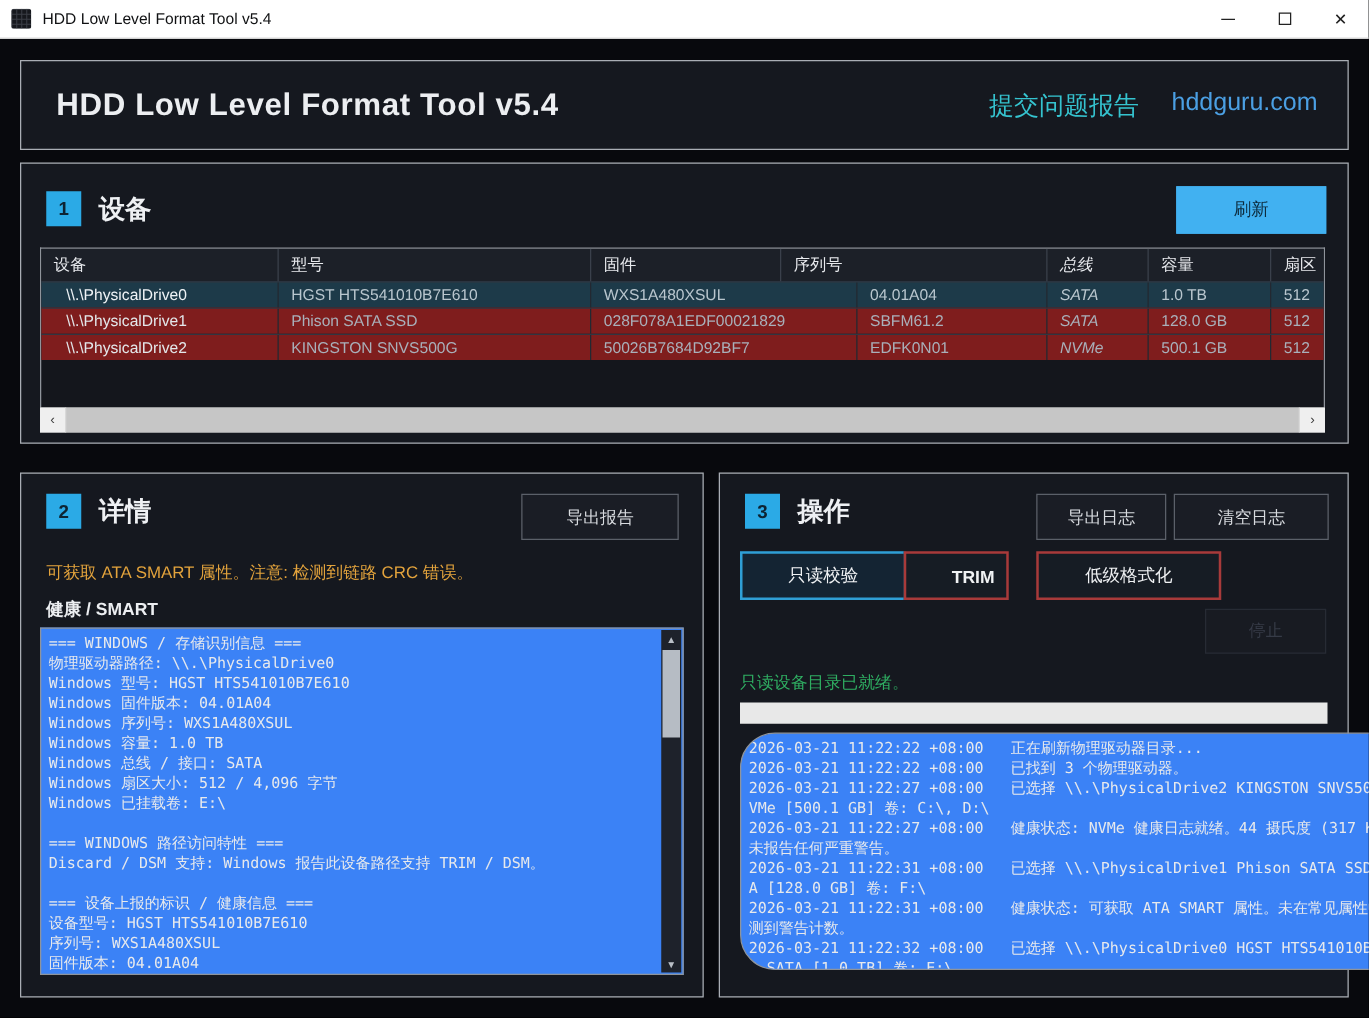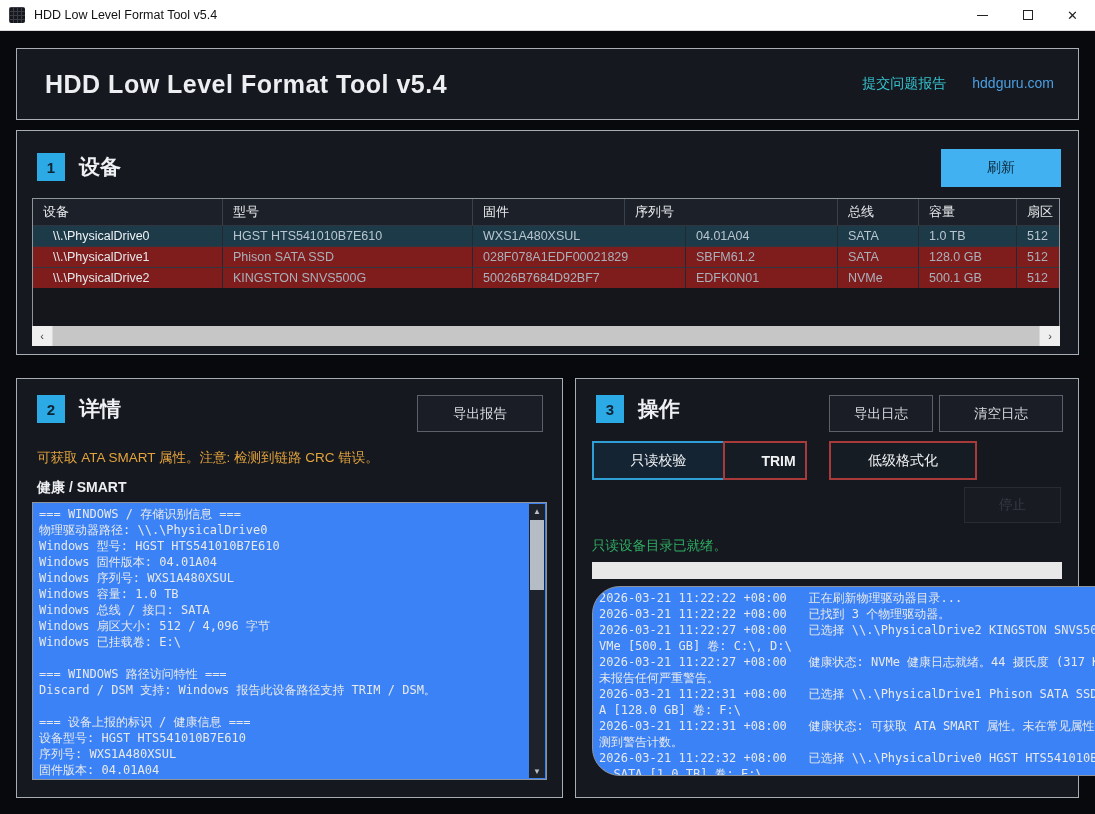--- a/index.html
+++ b/index.html
@@ -18,21 +18,21 @@
   .glyph-min { width:11px; height:1px; background:#222; display:block; }
   .glyph-max { width:10px; height:10px; border:1px solid #222; display:block; }
   .glyph-close { font-size:13px; line-height:1; }
 
   
   .panel { position:absolute; background:#15181f; border:1px solid #a9adb4; }
 
   
   .hdr { left:16px; top:48px; width:1063px; height:72px; display:flex; align-items:center; }
   .hdr-title { margin-left:28px; font-size:25px; font-weight:bold; color:#eceef1; letter-spacing:.5px; }
-  .hdr-links { margin-left:auto; margin-right:24px; display:flex; gap:26px; font-size:14px; }
+  .hdr-links { margin-left:auto; margin-right:24px; display:flex; gap:26px; font-size:20px; }
   .link-report { color:#35c3cf; cursor:pointer; }
   .link-site { color:#4b9fe3; cursor:pointer; }
 
   
   .badge { position:absolute; width:28px; height:28px; background:#2baae6; color:#0d2433; font-size:15px; font-weight:bold; display:flex; align-items:center; justify-content:center; }
   .sec-title { position:absolute; font-size:21px; font-weight:bold; color:#eef0f3; }
 
   
   .devices { left:16px; top:130px; width:1063px; height:225px; }
   .btn-refresh { position:absolute; left:924px; top:18px; width:120px; height:38px; background:#41b1f1; color:#0d2b3d; border:1px solid #41b1f1; font-size:14px; display:flex; align-items:center; justify-content:center; cursor:pointer; }
@@ -41,21 +41,21 @@
   .trow { display:flex; width:100%; }
   .thead { height:26px; background:#1c2028; }
   .thead .cell { color:#e8eaee; font-size:13px; border-right:1px solid #3a404b; display:flex; align-items:center; }
   .tbody-row { height:21px; border-top:1px solid #303641; background:#7f1d1d; }
   .tbody-row .cell { color:#a9b0ba; font-size:12.5px; display:flex; align-items:center; border-right:1px solid #232831; }
   .tbody-row .cell:first-child { color:#e3e7ea;padding-left:20px; }
   .row-selected { background:#1d3a49; }
   .row-selected .cell { color:#b9c6ce; }
   .row-selected .cell:first-child { color:#eff3f6; }
   .cell { padding-left:10px; overflow:hidden; white-space:nowrap; flex:none; }
-  .c0{width:190px;} .c1{width:250px;} .c2{width:213px;} .c3{width:152px;} .c4{width:81px;} .c5{width:98px;} .c6{width:44px; border-right:none !important;}
+  .c0{width:190px;} .c1{width:250px;} .c2{width:213px;} .c3{width:152px;} .c4{width:81px;font-style:italic;} .c5{width:98px;} .c6{width:44px; border-right:none !important;}
 
   .hscroll { position:absolute; left:15px; top:195px; width:1028px; height:20px; background:#c6c6c6; display:flex; }
   .hs-arrow { width:20px; height:20px; background:#efefef; color:#3c3c3c; font-size:11px; display:flex; align-items:center; justify-content:center; flex:none; cursor:pointer; }
   .hs-thumb { flex:1; background:#c6c6c6; border-left:1px solid #d9d9d9; border-right:1px solid #d9d9d9; cursor:pointer; }
 
   
   .details { left:16px; top:378px; width:547px; height:420px; }
   .btn-dark { background:#1a1d25; border:1px solid #5b6069; color:#d8dbdf; font-size:13.5px; display:flex; align-items:center; justify-content:center; cursor:pointer; position:absolute; }
   .btn-export-report { left:400px; top:16px; width:126px; height:37px; }
   .warn-text { position:absolute; left:20px; top:70px; font-size:13.5px; color:#e3a33c; }

